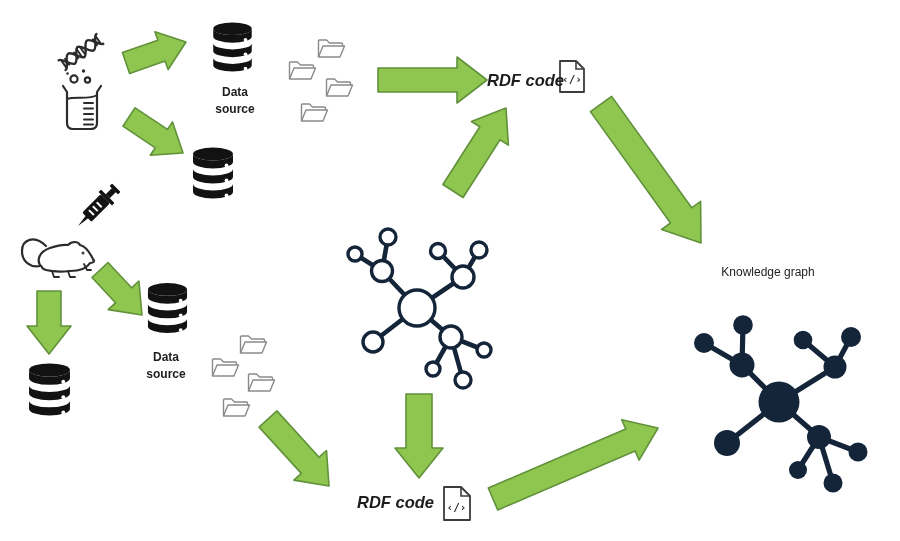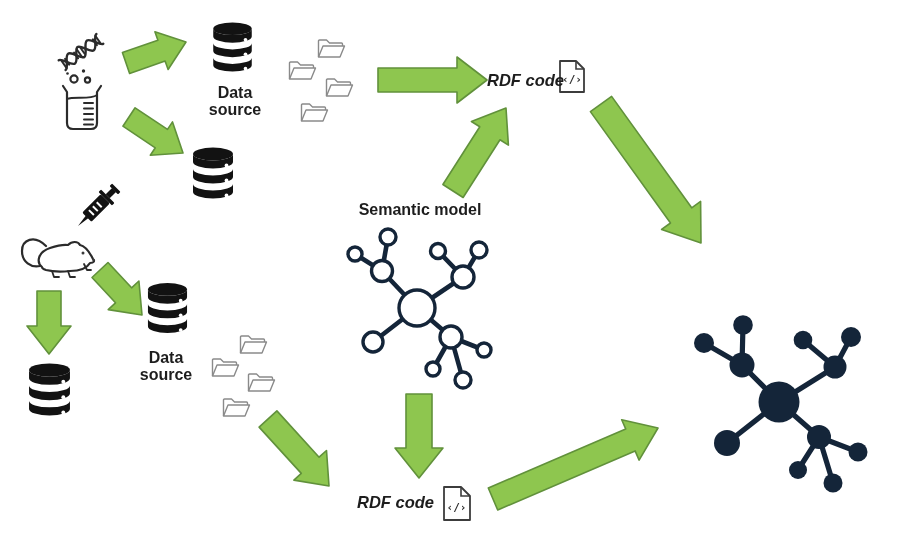--- a/index.html
+++ b/index.html
@@ -1,19 +1,19 @@
 <!DOCTYPE html>
 <html><head>
 <meta charset="utf-8">
 <style>
   html,body{margin:0;padding:0;background:#ffffff;}
   #canvas{position:relative;width:900px;height:541px;background:#ffffff;overflow:hidden;
           font-family:"Liberation Sans",sans-serif;color:#1d1d1d;}
   #shapes{position:absolute;left:0;top:0;}
-  .label{position:absolute;font-weight:700;font-size:16px;line-height:17px;color:#1d1d1d;}
+  .label{position:absolute;font-weight:700;font-size:12px;line-height:17px;color:#1d1d1d;}
   .label.center{text-align:center;}
   .label.regular{font-weight:400;}
   .rdf{font-size:16.5px;white-space:nowrap;font-style:italic;}
   .arrow{fill:#8EC64F;stroke:#61913B;stroke-width:1.6;stroke-linejoin:round;}
   .navy-line{stroke:#142539;stroke-width:4.6;stroke-linecap:round;}
   .ring{fill:#ffffff;stroke:#142539;stroke-width:3.4;}
   .solid{fill:#142539;}
   .outline-ic{fill:none;stroke:#2b2b2b;stroke-width:2.2;stroke-linecap:round;stroke-linejoin:round;}
   .doc{fill:#ffffff;stroke:#3c3c3c;stroke-width:1.8;stroke-linejoin:round;}
   .doc-glyph{font-family:"DejaVu Sans Mono",monospace;font-size:11px;font-weight:bold;fill:#2e2e2e;}
@@ -147,17 +147,17 @@
       <circle class="solid" cx="727" cy="443" r="13"></circle>
       <circle class="solid" cx="819" cy="437" r="12"></circle>
       <circle class="solid" cx="798" cy="470" r="9"></circle>
       <circle class="solid" cx="833" cy="483" r="9.5"></circle>
       <circle class="solid" cx="858" cy="452" r="9.5"></circle>
     </g>
   </svg>
 
   <div class="label center" style="left:203px;top:84px;width:64px;">Data source</div>
   <div class="label center" style="left:134px;top:349px;width:64px;">Data source</div>
-  <div class="label center" style="left:348px;top:201px;width:144px;">Semantic model</div>
+  <div class="label center regular" style="left:696px;top:264px;width:144px;">Knowledge graph</div>
   <div class="label rdf" style="left:487px;top:72px;">RDF code</div>
   <div class="label rdf" style="left:357px;top:494px;">RDF code</div>
 
 </div>
 
 </body></html>

